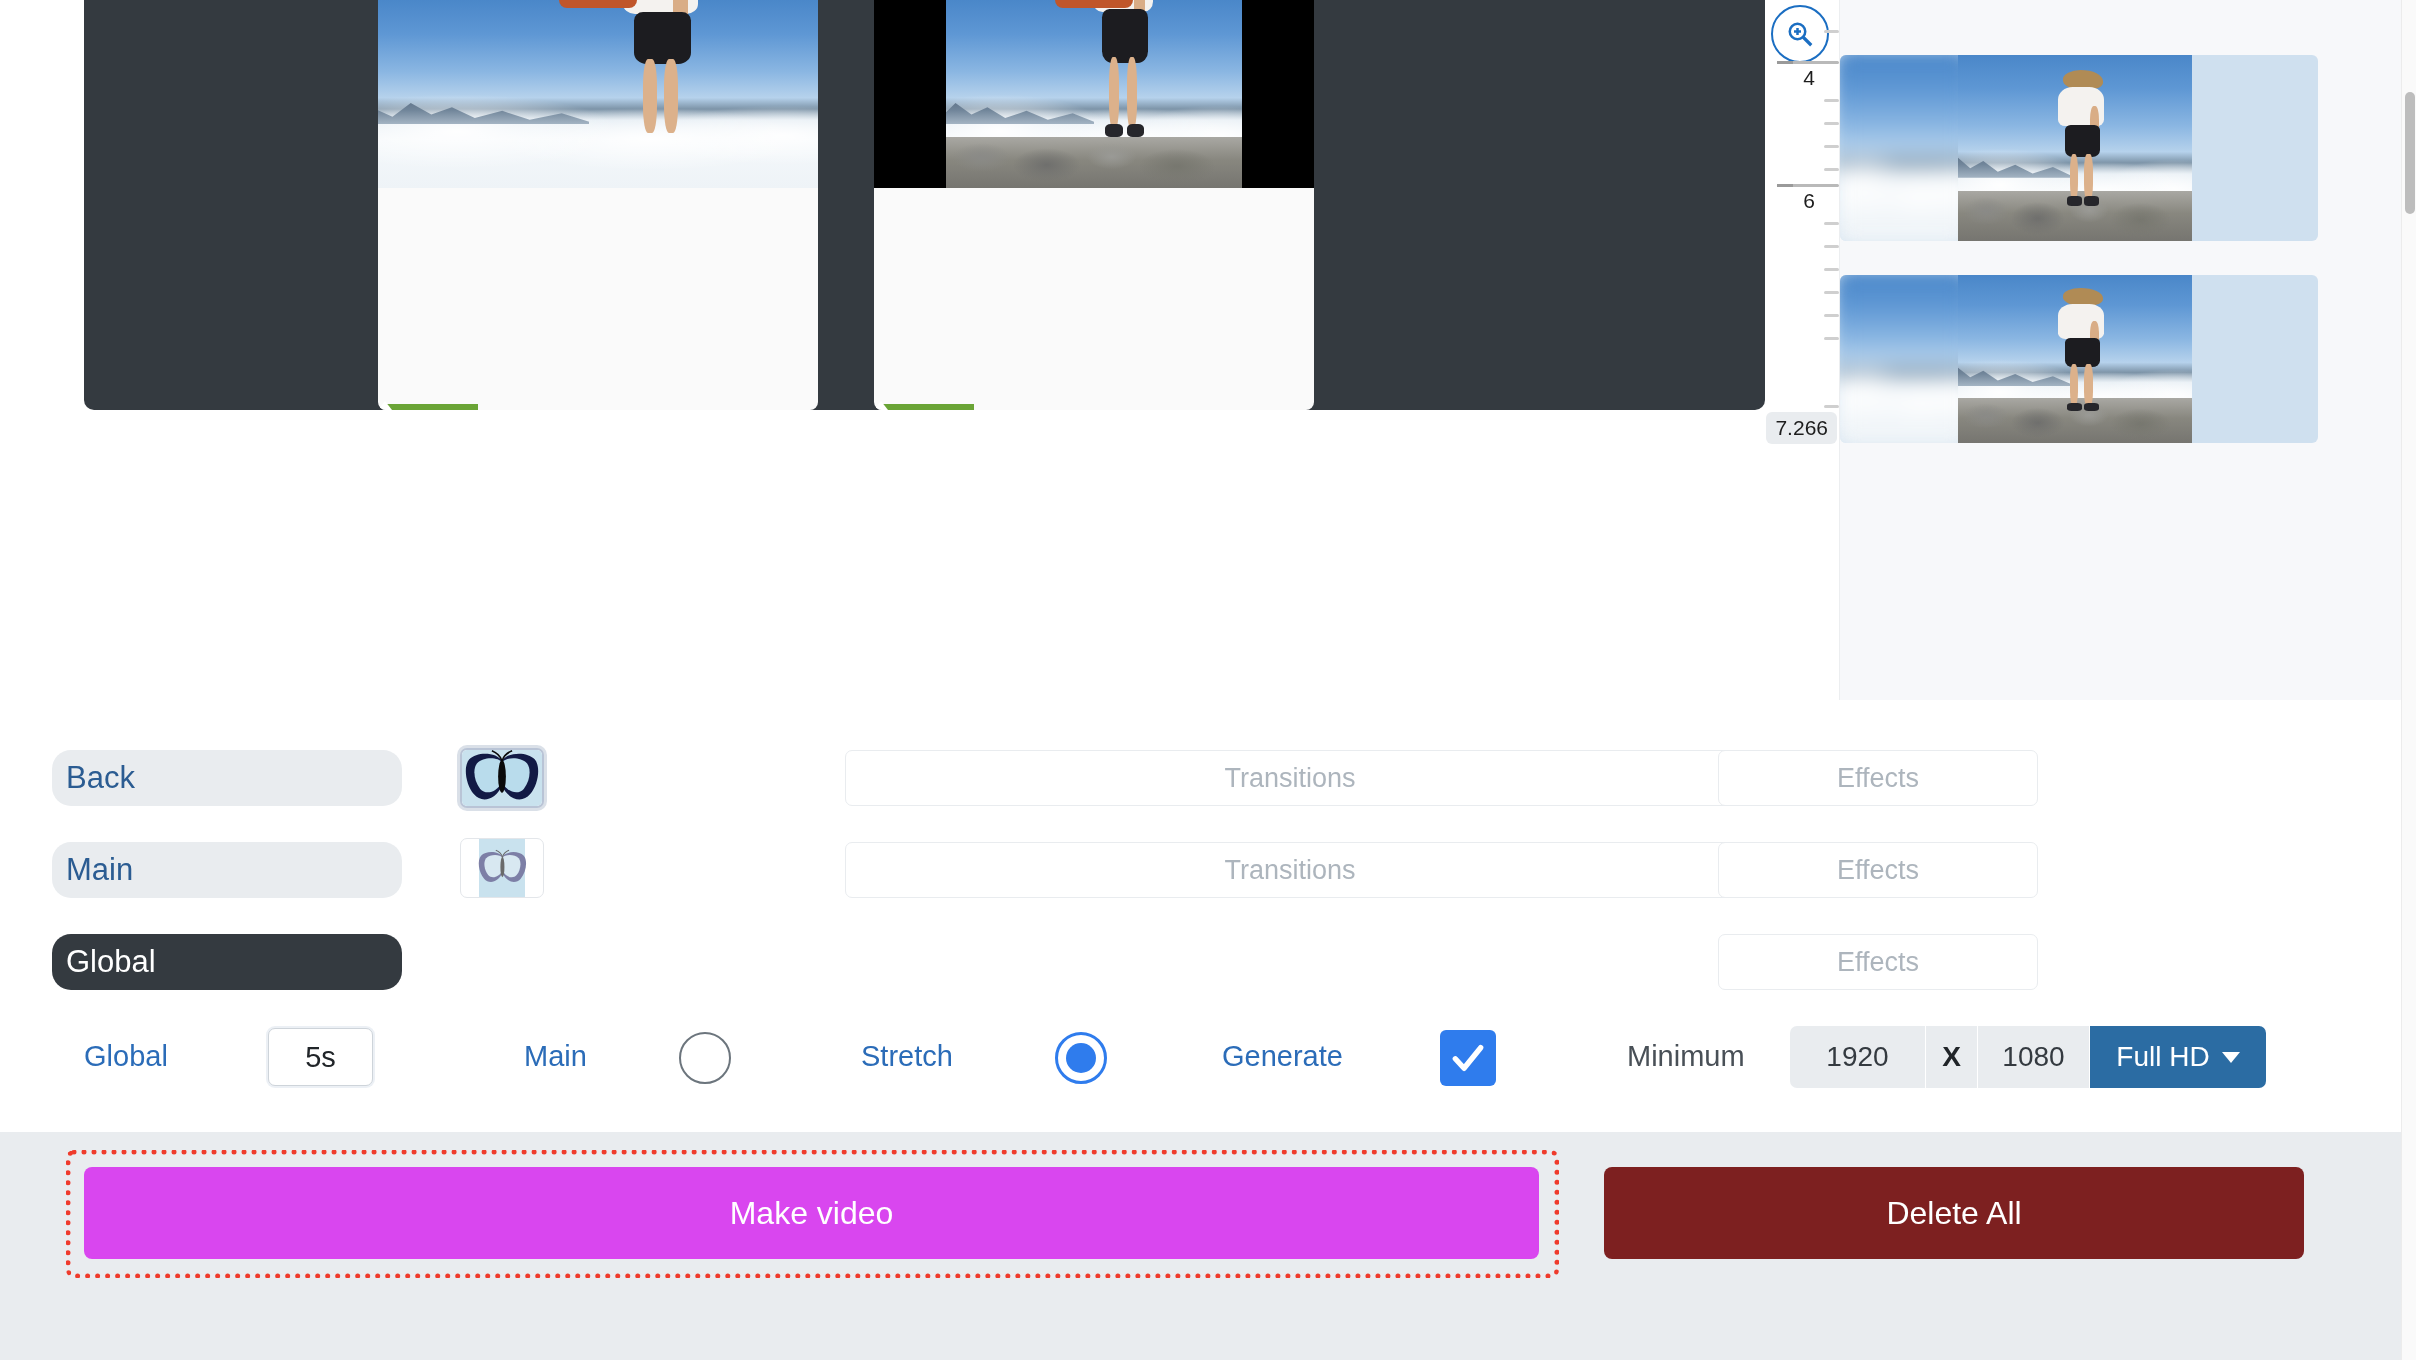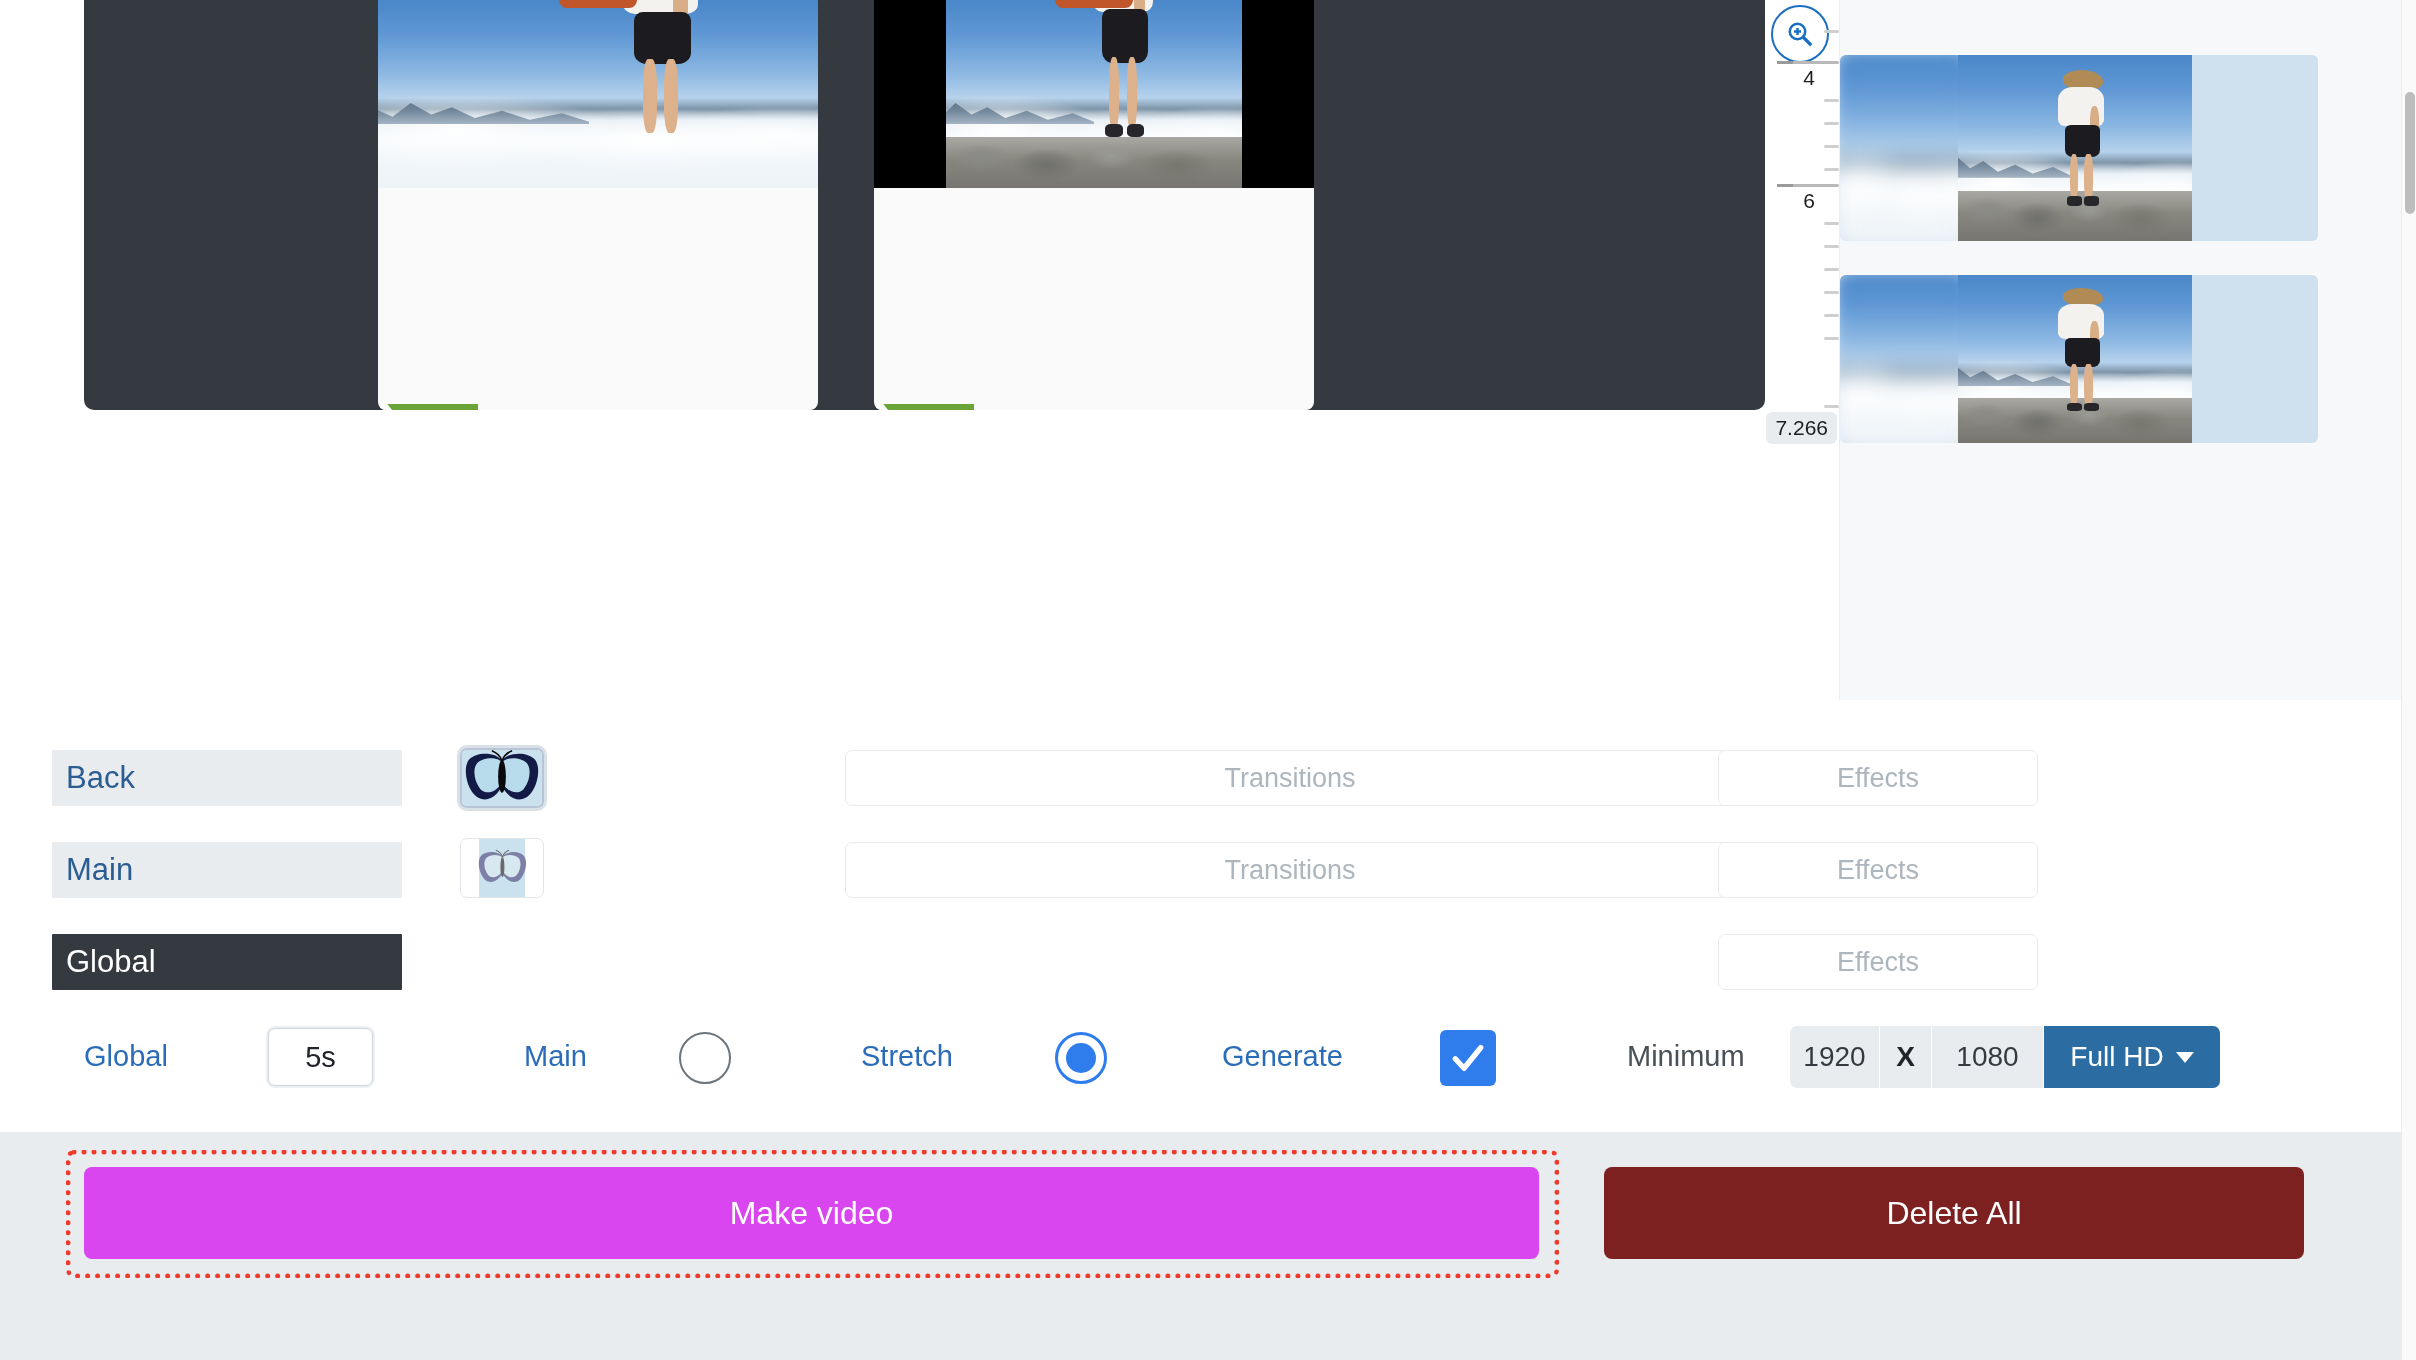--- a/index.html
+++ b/index.html
@@ -243,21 +243,21 @@
     left: 0; top: 720px;
     width: 2416px;
     height: 412px;
     background: #ffffff;
   }
   .layer-btn {
     position: absolute;
     left: 52px;
     width: 350px;
     height: 56px;
-    border-radius: 1px;
+    border-radius: 19px;
     background: #e9ecef;
     color: #2b5c92;
     font-size: 31px;
     display: flex;
     align-items: center;
     padding-left: 14px;
     box-sizing: border-box;
     border: none;
     font-family: "Liberation Sans", sans-serif;
   }
@@ -360,21 +360,21 @@
     background: #e9ecef;
     color: #343a40;
     font-size: 28px;
     display: flex;
     align-items: center;
     justify-content: center;
     border-right: 1px solid #ffffff;
     box-sizing: border-box;
     font-family: "Liberation Sans", sans-serif;
   }
-  .fmt-cell.w { width: 90px; }
+  .fmt-cell.w { width: 136px; }
   .fmt-cell.x { width: 52px; font-weight: bold; color:#212529; }
   .fmt-cell.h { width: 112px; }
   .fmt-cell.preset {
     background: #2b6ca3;
     color: #ffffff;
     width: 176px;
     border-right: none;
     gap: 12px;
   }
   .caret {

